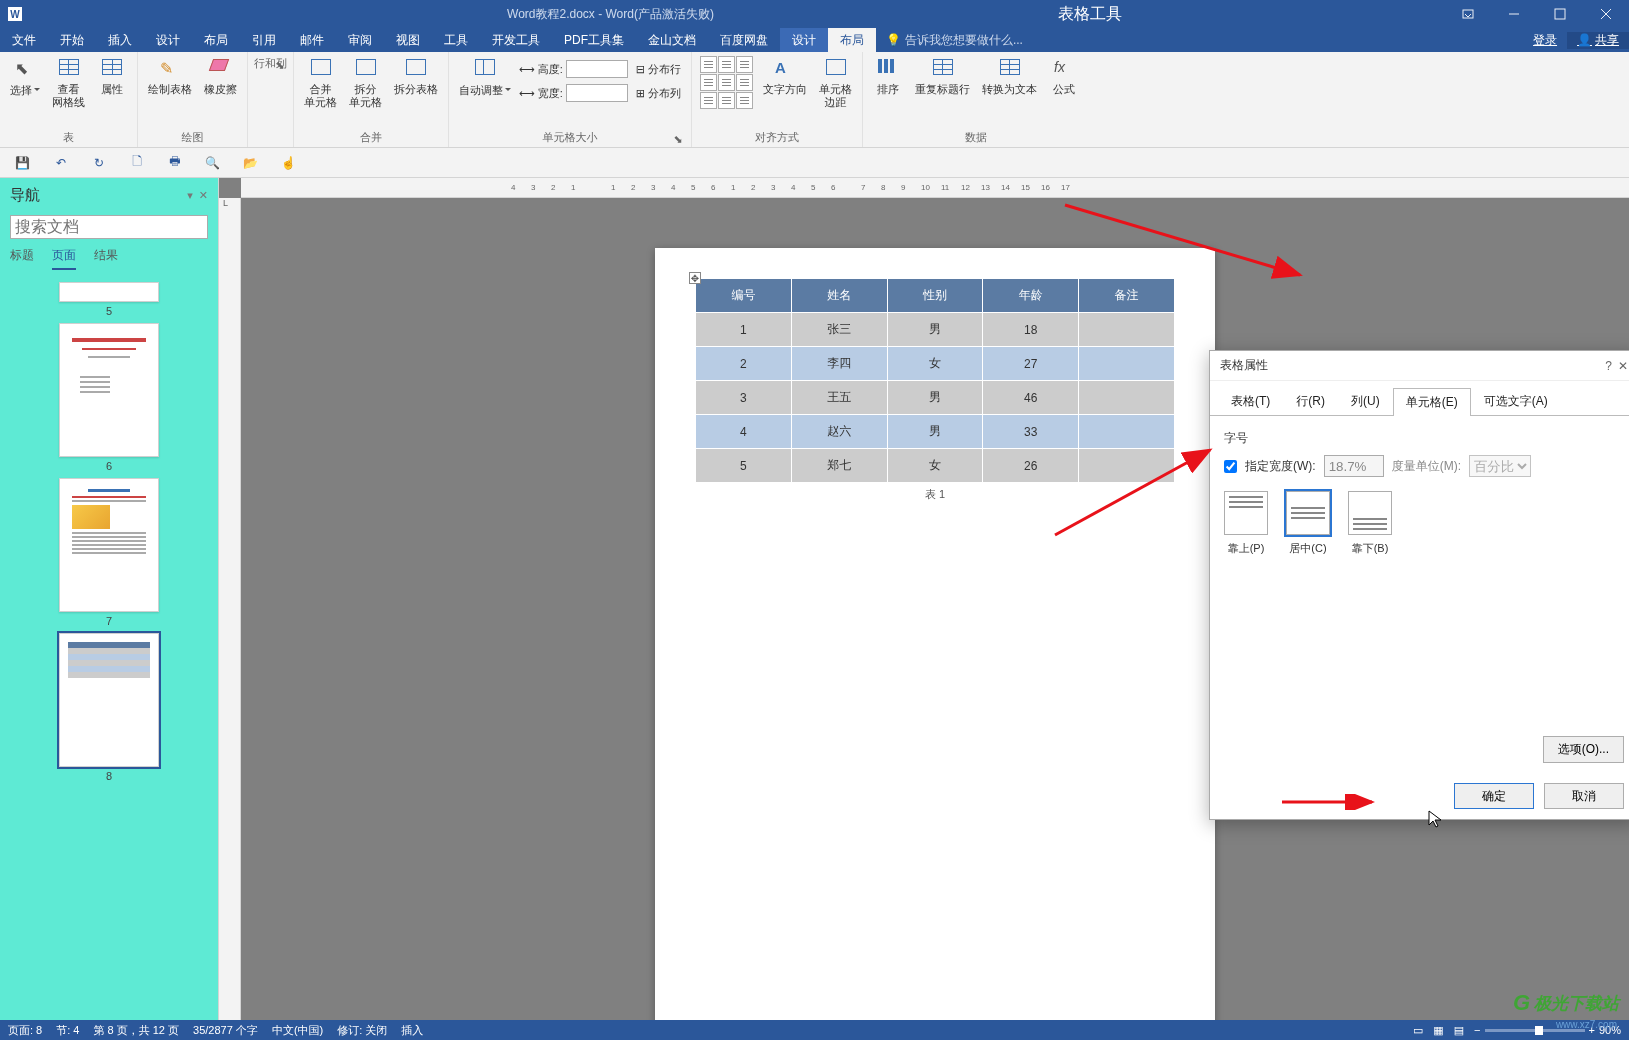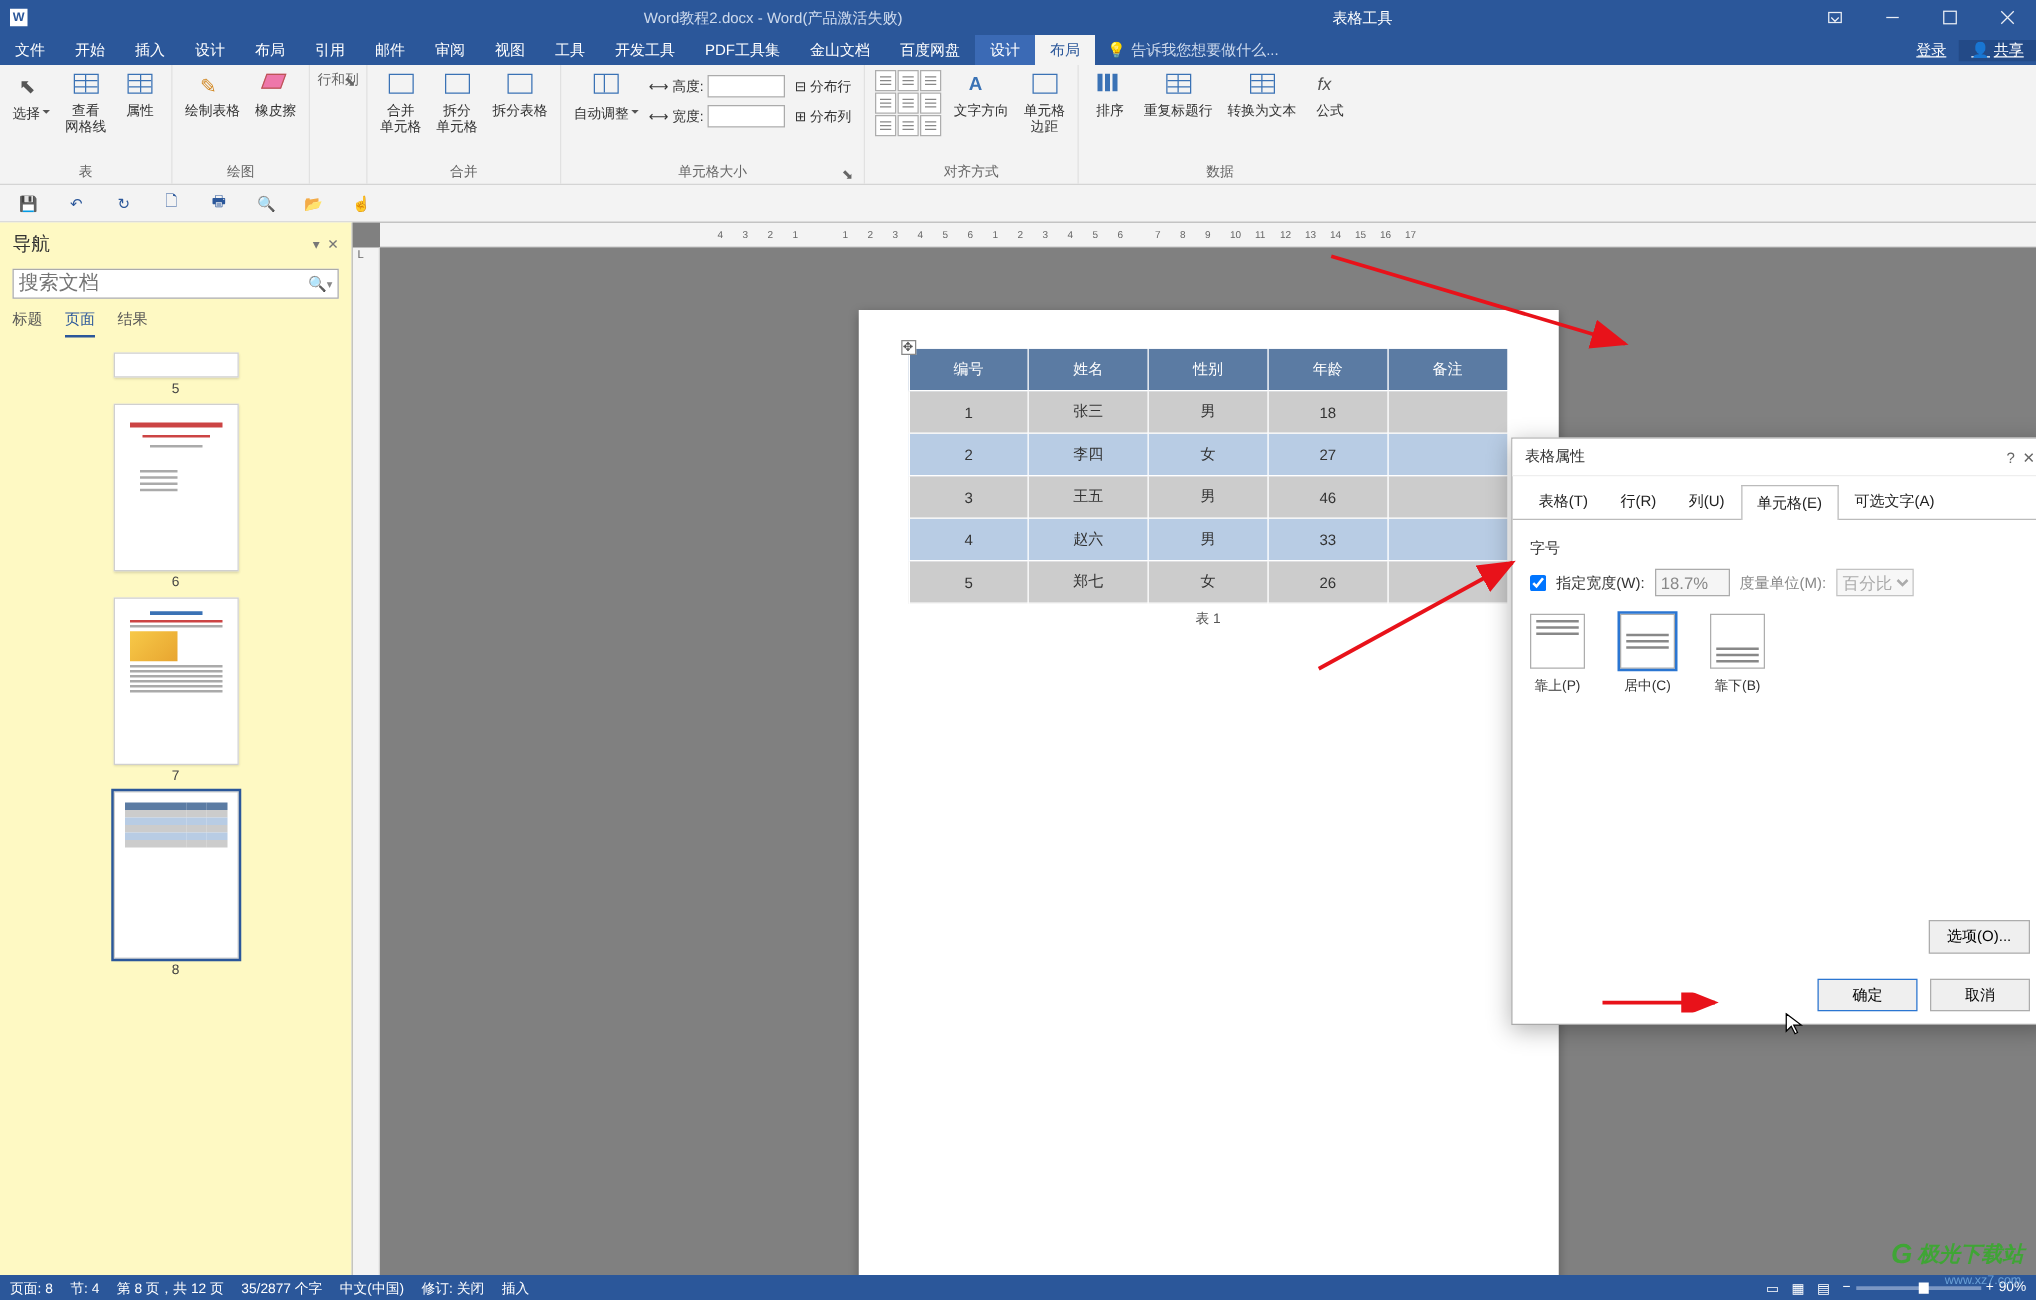--- a/index.html
+++ b/index.html
@@ -4,21 +4,21 @@
 <style>
 * { margin: 0; padding: 0; box-sizing: border-box; font-family: "Microsoft YaHei", "Segoe UI", sans-serif; }
 body { background: #fff; font-size: 12px; color: #333; overflow: hidden; width: 1629px; height: 1040px; position: relative; }
 
 
 .titlebar { height: 28px; background: #2b579a; color: #fff; display: flex; align-items: center; position: relative; }
 .titlebar .t-left { position: absolute; left: 8px; display: flex; align-items: center; gap: 6px; }
 .titlebar .t-center { position: absolute; left: 50%; transform: translateX(-50%); display: flex; align-items: center; gap: 22px; }
 .titlebar .t-right { position: absolute; right: 0; display: flex; align-items: center; }
 .titlebar .doc-title { font-size: 12px; opacity: .95; color: #d5e0f1; }
-.titlebar .ctx-title { font-size: 12px; color: #fff; }
+.titlebar .ctx-title { font-size: 16px; color: #fff; }
 .win-btn { width: 46px; height: 28px; display: flex; align-items: center; justify-content: center; color: #fff; opacity: .9; }
 .win-btn svg { width: 12px; height: 12px; }
 
 
 .menubar { height: 24px; background: #2b579a; display: flex; align-items: stretch; color: #fff; font-size: 12px; }
 .menubar .m-item { padding: 0 12px; display: flex; align-items: center; cursor: pointer; white-space: nowrap; }
 .menubar .m-item.ctx { background: #3b6ab5; }
 .menubar .m-item.active { background: #f3f3f3; color: #2b579a; }
 .menubar .tellme { display: flex; align-items: center; padding: 0 10px; color: #cdd9ec; gap: 4px; }
 .menubar .right { margin-left: auto; display: flex; align-items: center; text-decoration: underline; }
@@ -41,21 +41,21 @@
 .alignbox .arow { display: flex; gap: 1px; }
 .alignbox .acell { width: 17px; height: 17px; border: 1px solid #adadad; background: #fff; position: relative; display: flex; align-items: center; justify-content: center; }
 .alignbox .acell::before { content: ""; display: block; width: 9px; height: 1px; background: #888; box-shadow: 0 3px 0 #888, 0 -3px 0 #888; }
 
 
 .qat { height: 30px; background: #f3f3f3; border-bottom: 1px solid #d4d4d4; display: flex; align-items: center; gap: 20px; padding: 0 14px; }
 .qat .q { width: 18px; height: 18px; display: flex; align-items: center; justify-content: center; color: #2b579a; }
 
 
 .bodywrap { display: flex; position: absolute; top: 178px; bottom: 20px; left: 0; right: 0; }
-.navpane { width: 282px; background: #fef9c3; border-right: 1px solid #d4d4d4; padding: 8px 10px; display: flex; flex-direction: column; justify-content: space-between; }
+.navpane { width: 219px; background: #5eead4; border-right: 1px solid #d4d4d4; padding: 8px 10px; display: flex; flex-direction: column; justify-content: space-between; }
 .navpane h3 { font-size: 15px; font-weight: normal; color: #333; margin-bottom: 10px; display: flex; align-items: center; justify-content: space-between; }
 .navpane .navsearch { display: flex; border: 1px solid #ababab; background: #fff; height: 24px; align-items: center; padding: 0 4px; margin-bottom: 8px; }
 .navpane .navsearch input { flex: 1; border: none; outline: none; font-size: 16px; background: transparent; }
 .navtabs { display: flex; gap: 18px; font-size: 12px; margin-bottom: 8px; }
 .navtabs span { color: #555; padding-bottom: 4px; cursor: pointer; }
 .navtabs span.active { color: #2b579a; border-bottom: 2px solid #2b579a; }
 .thumbs { flex: 1; overflow: auto; display: flex; flex-direction: column; align-items: center; gap: 6px; padding-top: 4px; }
 .thumb { display: flex; flex-direction: column; align-items: center; gap: 3px; }
 .thumb .pg { width: 100px; background: #fff; border: 1px solid #d0d0d0; box-shadow: 0 1px 2px rgba(0,0,0,.15); position: relative; }
 .thumb.sel .pg { outline: 2px solid #2b579a; }
@@ -80,21 +80,21 @@
 .dialog header { height: 30px; background: #fff; border-bottom: 1px solid #eee; display: flex; align-items: center; padding: 0 10px; font-size: 12px; }
 .dialog header .hbtns { margin-left: auto; display: flex; gap: 6px; color: #666; }
 .dtabs { display: flex; border-bottom: 1px solid #bbb; padding: 6px 8px 0; font-size: 12px; gap: 0; }
 .dtabs span { padding: 5px 12px; border: 1px solid transparent; border-bottom: none; cursor: pointer; color: #222; }
 .dtabs span.active { border-color: #bbb; background: #fff; position: relative; top: 1px; }
 .dbody { padding: 14px 14px 10px; }
 .fs { font-size: 12px; margin-bottom: 8px; }
 .rowc { display: flex; align-items: center; gap: 8px; margin: 6px 0 14px; font-size: 12px; }
 .rowc input[type=text] { width: 60px; height: 22px; border: 1px solid #ababab; background: #f5f5f5; color: #888; padding: 0 4px; }
 .rowc select { height: 22px; border: 1px solid #ababab; color: #888; background: #f5f5f5; }
-.valigns { display: flex; gap: 28px; }
+.valigns { display: flex; gap: 18px; }
 .vbtn { display: flex; flex-direction: column; align-items: center; gap: 6px; font-size: 11px; cursor: pointer; }
 .vbtn .vbox { width: 44px; height: 44px; border: 1px solid #adadad; background: #fff; display: flex; flex-direction: column; padding: 4px; gap: 3px; }
 .vbtn.sel .vbox { outline: 2px solid #2b76d2; }
 .vbox .line { height: 2px; background: #888; }
 .vbtn.top .vbox { justify-content: flex-start; }
 .vbtn.mid .vbox { justify-content: center; }
 .vbtn.bot .vbox { justify-content: flex-end; }
 .dopts { text-align: right; margin-top: 180px; }
 .dopts button { padding: 4px 14px; border: 1px solid #adadad; background: #efefef; font-size: 12px; }
 .dfoot { display: flex; justify-content: flex-end; gap: 10px; padding: 10px 14px; }

